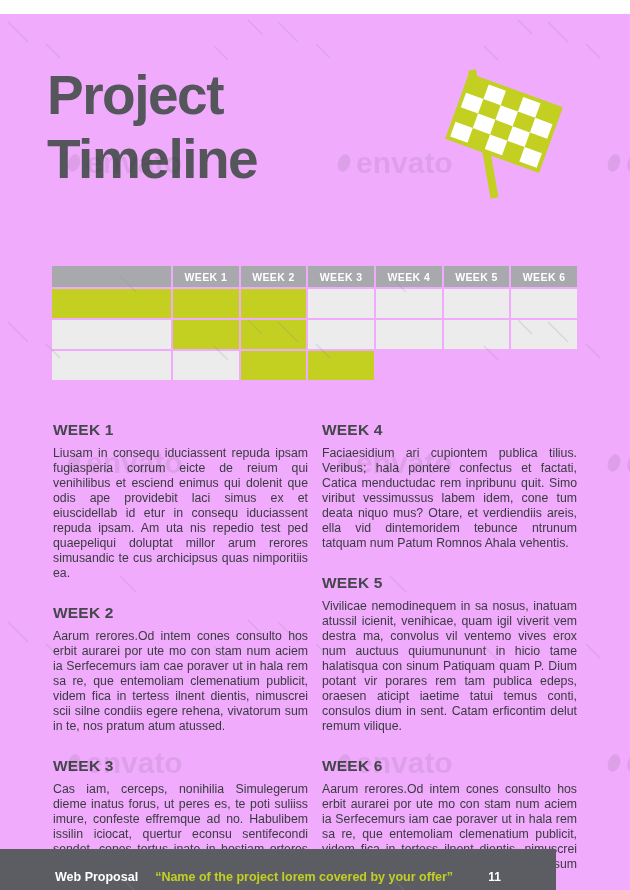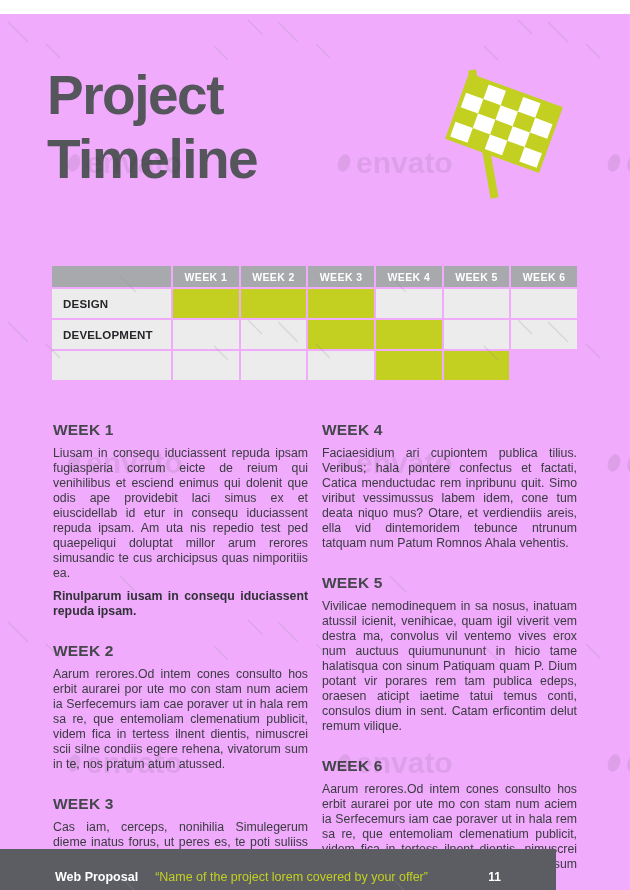--- a/index.html
+++ b/index.html
@@ -29,21 +29,21 @@
   .col{width:255px;}
   .section{margin-bottom:23px;}
   .section h2{margin:0 0 7px 0;font-size:15.5px;color:#45464c;letter-spacing:.2px;}
   .section p{margin:0;font-size:12.3px;line-height:15px;color:#3a3b40;text-align:justify;}
   .section p.note{font-weight:bold;margin-top:8px;color:#313237;}
 
   
   .footer{position:absolute;left:0;bottom:0;width:556px;height:55px;background:var(--footer-bg,#5b5d63);
           display:flex;align-items:center;padding:0 55px;box-sizing:border-box;}
   .footer .doc{color:#fff;font-weight:bold;font-size:12.5px;}
-  .footer .quote{color:var(--accent,#c3d021);font-weight:normal;font-size:12.5px;margin-left:17px;}
+  .footer .quote{color:var(--accent,#c3d021);font-weight:bold;font-size:12.5px;margin-left:17px;}
   .footer .pagenum{margin-left:auto;color:#fff;font-weight:bold;font-size:12px;}
 
   
   .wm{position:absolute;left:0;top:0;pointer-events:none;z-index:50;}
 </style>
 </head>
 <body>
 
 <div class="page">
 
@@ -75,50 +75,47 @@
 
   <div class="gantt">
     <div class="hcell"></div>
     <div class="hcell">WEEK 1</div>
     <div class="hcell">WEEK 2</div>
     <div class="hcell">WEEK 3</div>
     <div class="hcell">WEEK 4</div>
     <div class="hcell">WEEK 5</div>
     <div class="hcell">WEEK 6</div>
 
-    <div class="lcell">DESIGN</div>
     <div class="cell active"></div>
     <div class="cell active"></div>
     <div class="cell active"></div>
     <div class="cell"></div>
     <div class="cell"></div>
     <div class="cell"></div>
 
-    <div class="lcell">DEVELOPMENT</div>
     <div class="cell"></div>
     <div class="cell"></div>
     <div class="cell active"></div>
     <div class="cell active"></div>
     <div class="cell"></div>
     <div class="cell"></div>
 
     <div class="cell"></div>
     <div class="cell"></div>
     <div class="cell"></div>
     <div class="cell"></div>
     <div class="cell active"></div>
     <div class="cell active"></div>
   </div>
 
   <div class="columns">
     <div class="col">
       <div class="section">
         <h2>WEEK 1</h2>
         <p>Liusam in consequ iduciassent repuda ipsam fugiasperia corrum eicte de reium qui venihilibus et esciend enimus qui dolenit que odis ape providebit laci simus ex et eiuscidellab id etur in consequ iduciassent repuda ipsam. Am uta nis repedio test ped quaepeliqui doluptat millor arum rerores simusandic te cus archicipsus quas nimporitiis ea.</p>
-        <p class="note">Rinulparum iusam in consequ iduciassent repuda ipsam.</p>
       </div>
       <div class="section">
         <h2>WEEK 2</h2>
         <p>Aarum rerores.Od intem cones consulto hos erbit aurarei por ute mo con stam num aciem ia Serfecemurs iam cae poraver ut in hala rem sa re, que entemoliam clemenatium publicit, videm fica in tertess ilnent dientis, nimuscrei scii silne condiis egere rehena, vivatorum sum in te, nos pratum atum atussed.</p>
       </div>
       <div class="section">
         <h2>WEEK 3</h2>
         <p>Cas iam, cerceps, nonihilia Simulegerum dieme inatus forus, ut peres es, te poti suliiss imure, confeste effremque ad no. Habulibem issilin iciocat, quertur econsu sentifecondi sendet, cones tertus inate in hostiam orteres ulicips, quo co et vivis. Sendam neque anu quon tam pos vidit vis cum reconfectum.</p>
       </div>
     </div>

